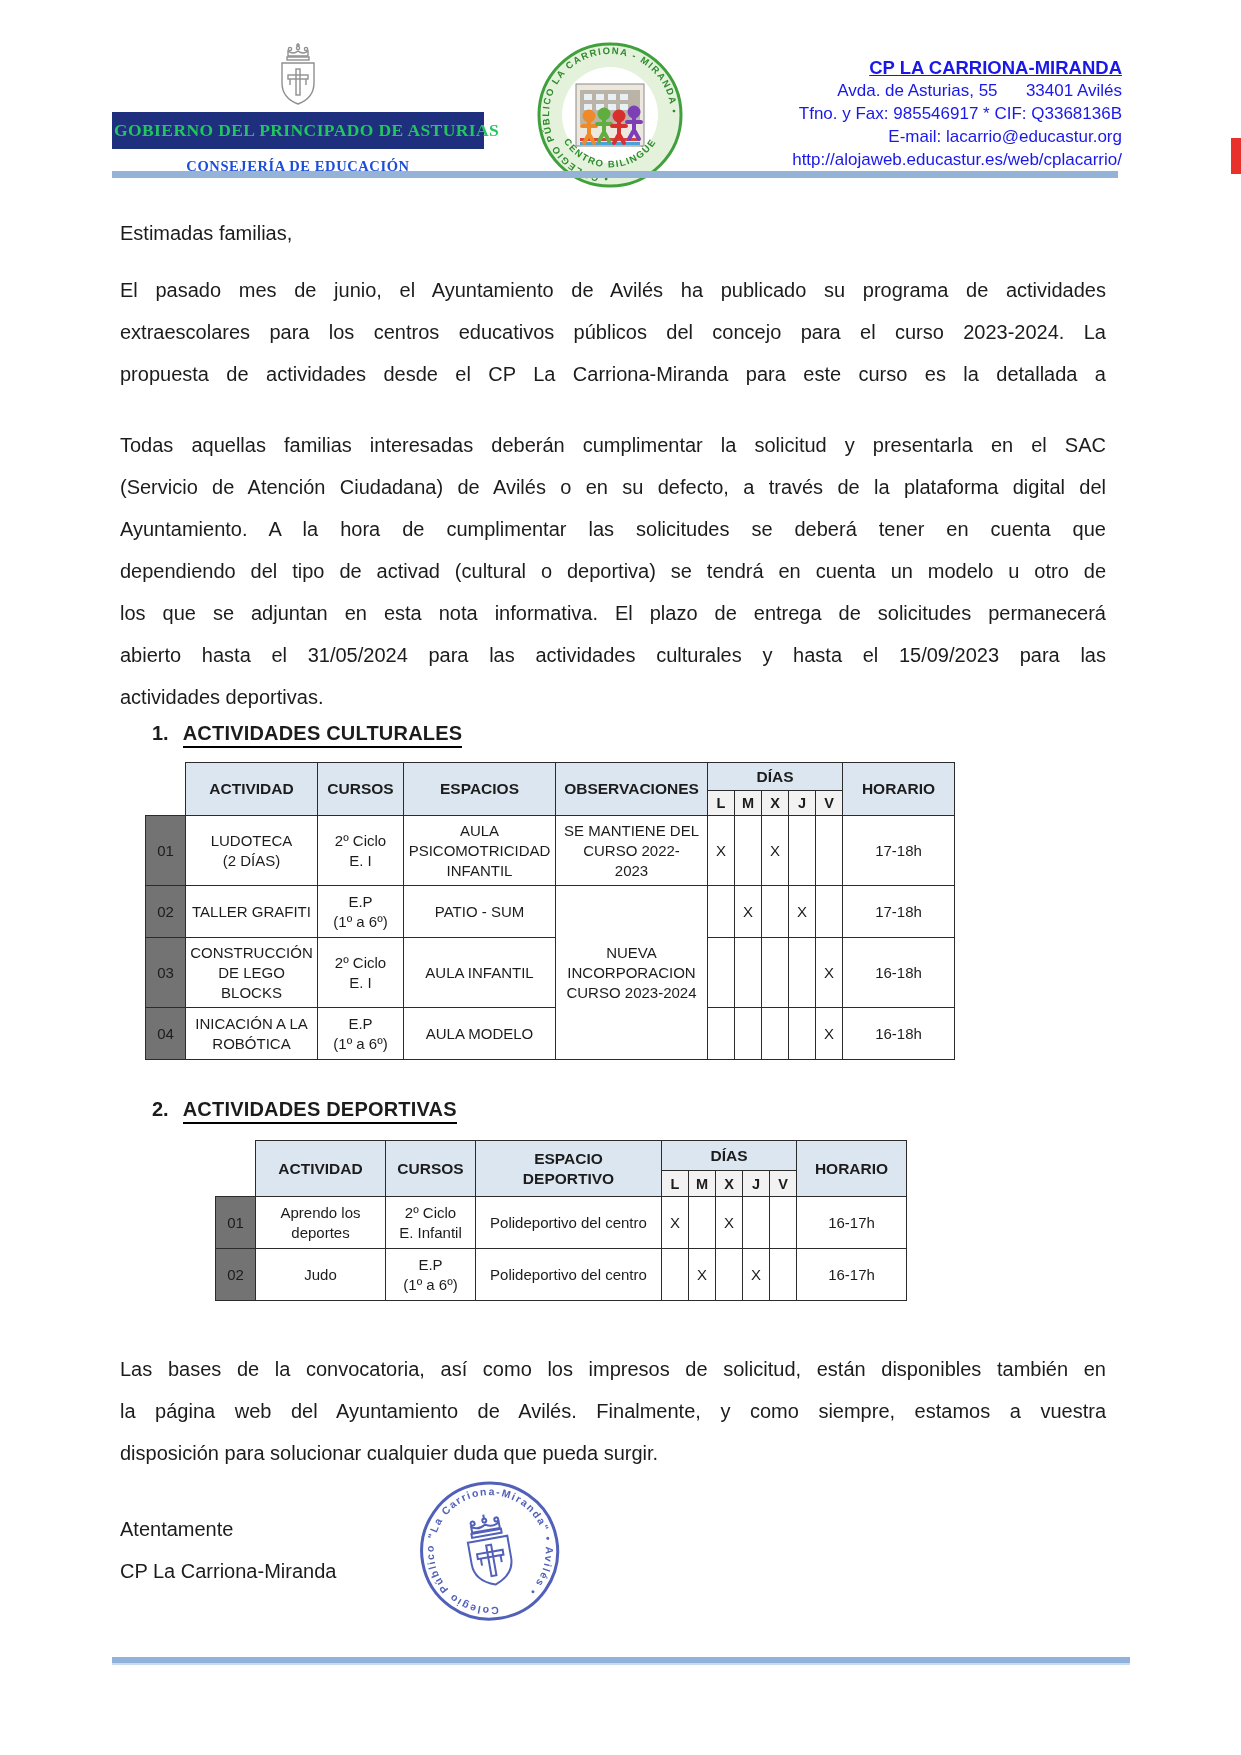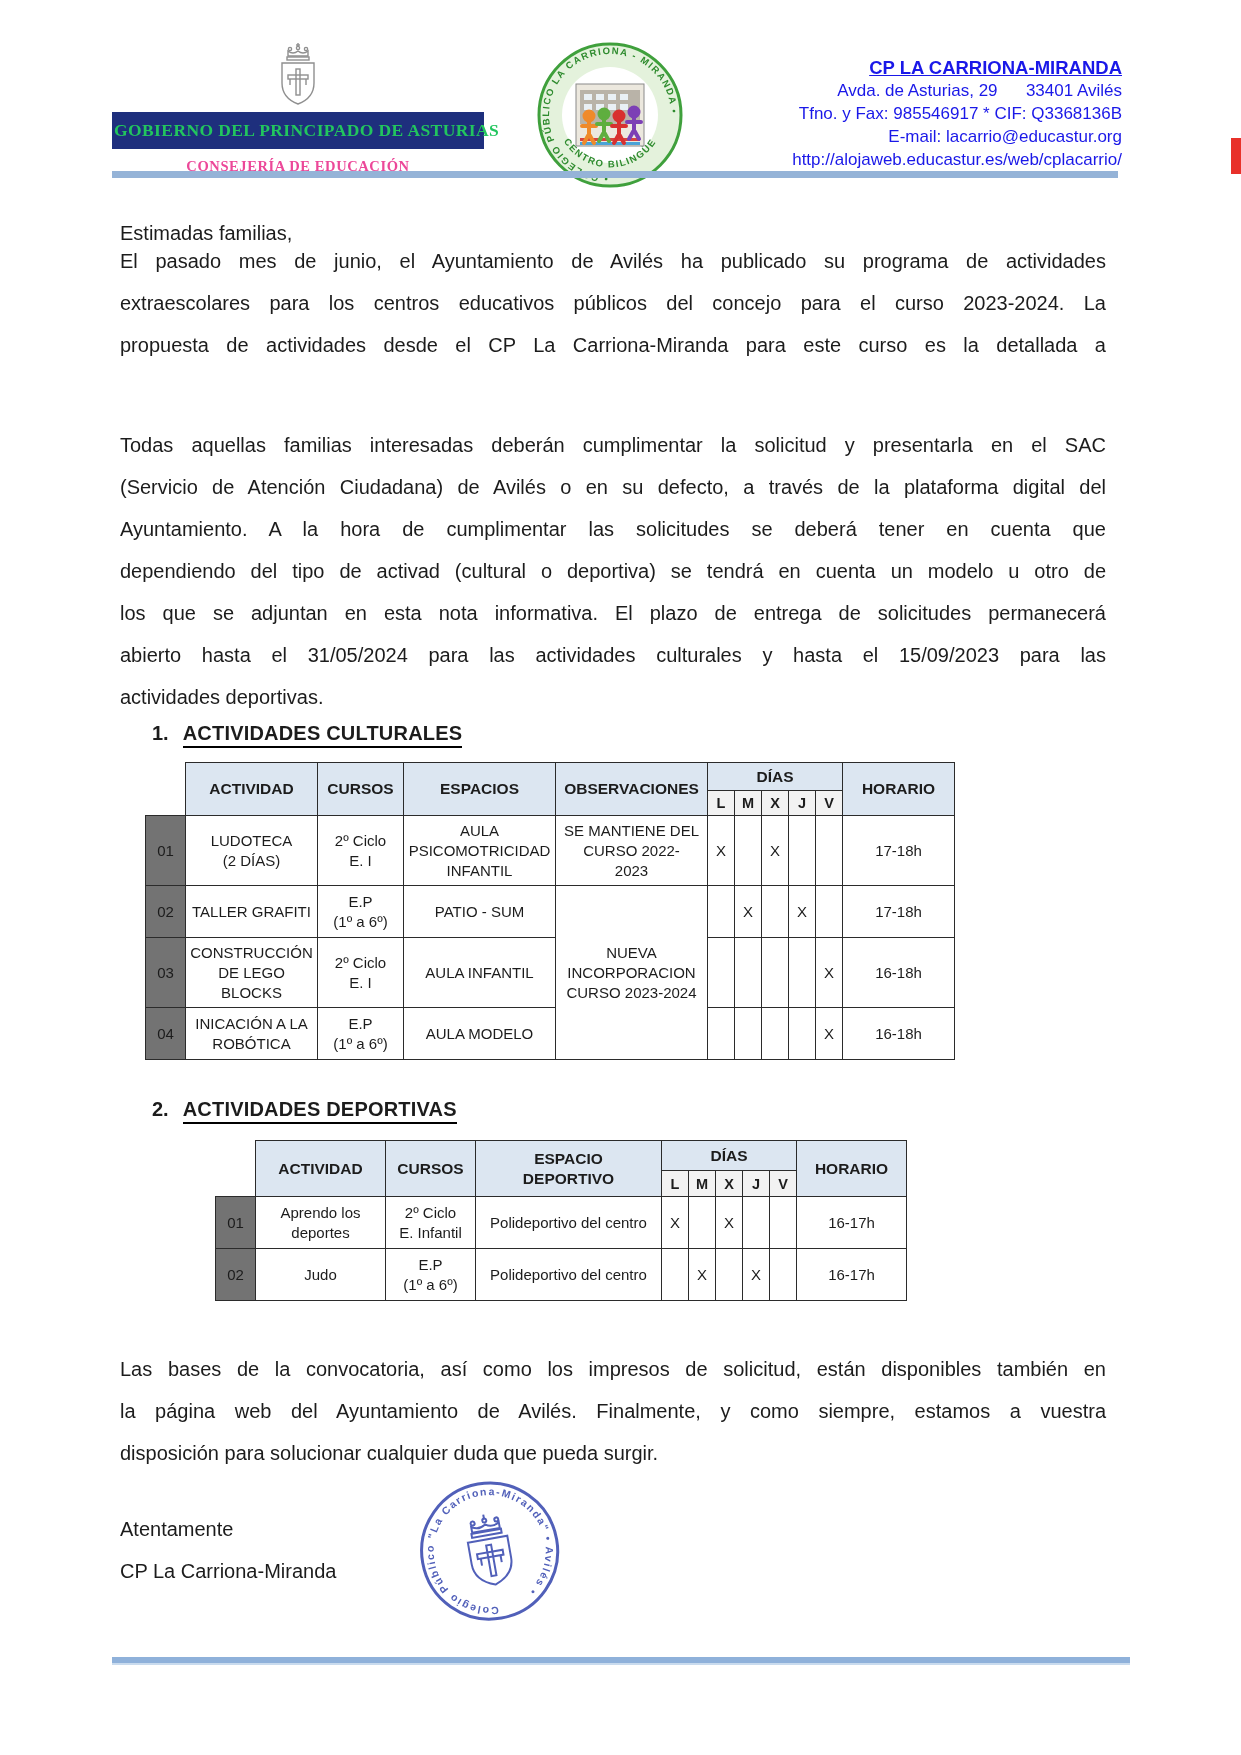--- a/index.html
+++ b/index.html
@@ -17,21 +17,21 @@
   
   .gov-block { position: absolute; left: 112px; top: 42px; width: 372px; text-align: center; }
   .gov-crest { display: block; margin: 0 auto 4px auto; }
   .gov-banner {
     background: #1e2f7d; color: #22c55e;
     font-family: "Liberation Serif", serif;
     font-size: 17.5px; font-weight: bold; letter-spacing: .4px;
     padding: 8px 2px; white-space: nowrap;
   }
   .gov-sub {
-    margin-top: 9px; color: #ec4899;
+    margin-top: 9px; color: #1d4ed8;
     font-family: "Liberation Serif", serif;
     font-size: 14.5px; font-weight: bold; letter-spacing: .6px;
   }
 
   .school-seal { position: absolute; left: 537px; top: 42px; }
 
   .contact {
     position: absolute; left: 610px; top: 56px; width: 512px;
     text-align: right; color: #1a18e8; line-height: 23px; font-size: 17px;
   }
@@ -40,21 +40,21 @@
 
   .header-rule { position: absolute; left: 112px; top: 171px; width: 1006px; height: 7px; background: #95b3d7; }
   .footer-rule { position: absolute; left: 112px; top: 1657px; width: 1018px; height: 8px; background: #8fb1da; border-bottom: 2px solid #c9dbee; }
   .red-mark { position: absolute; right: 0; top: 138px; width: 10px; height: 36px; background: #e8312a; }
 
   
   .salutation { position: absolute; left: 120px; top: 222px; font-size: 20px; }
   .para { position: absolute; left: 120px; width: 986px; font-size: 20px; }
   .para .ln { line-height: 42px; height: 42px; text-align: justify; text-align-last: justify; }
   .para .ln.last { text-align-last: left; }
-  #p1 { top: 240px; }
+  #p1 { top: 269px; }
   #p2 { top: 424px; }
   #closing { top: 1348px; }
 
   .section-head { position: absolute; left: 152px; display: flex; gap: 14px; font-size: 20px; font-weight: bold; }
   .section-head .num { text-decoration: none; }
   .section-head .ttl { border-bottom: 2.5px solid #000; padding-bottom: 1px; letter-spacing: .2px; }
   #head1 { top: 722px; }
   #head2 { top: 1098px; }
 
   
@@ -148,21 +148,21 @@
       </g>
       <g stroke="#7c3fb5" stroke-width="4" fill="#7c3fb5">
         <circle cx="97" cy="70" r="4.5"></circle>
           <path d="M97,75 L97,88 M90,80 L104,80 M97,88 L92,97 M97,88 L102,97" fill="none"></path>
       </g>
     </g>
   </svg>
 
   <div class="contact">
     <div class="c-name">CP LA CARRIONA-MIRANDA</div>
-    <div class="pre">Avda. de Asturias, 29      33401 Avilés</div>
+    <div class="pre">Avda. de Asturias, 55      33401 Avilés</div>
     <div>Tfno. y Fax: 985546917 * CIF: Q3368136B</div>
     <div>E-mail: lacarrio@educastur.org</div>
     <div>http://alojaweb.educastur.es/web/cplacarrio/</div>
   </div>
 
   <div class="header-rule"></div>
 
   <div class="salutation">Estimadas familias,</div>
 
   <div class="para" id="p1">

